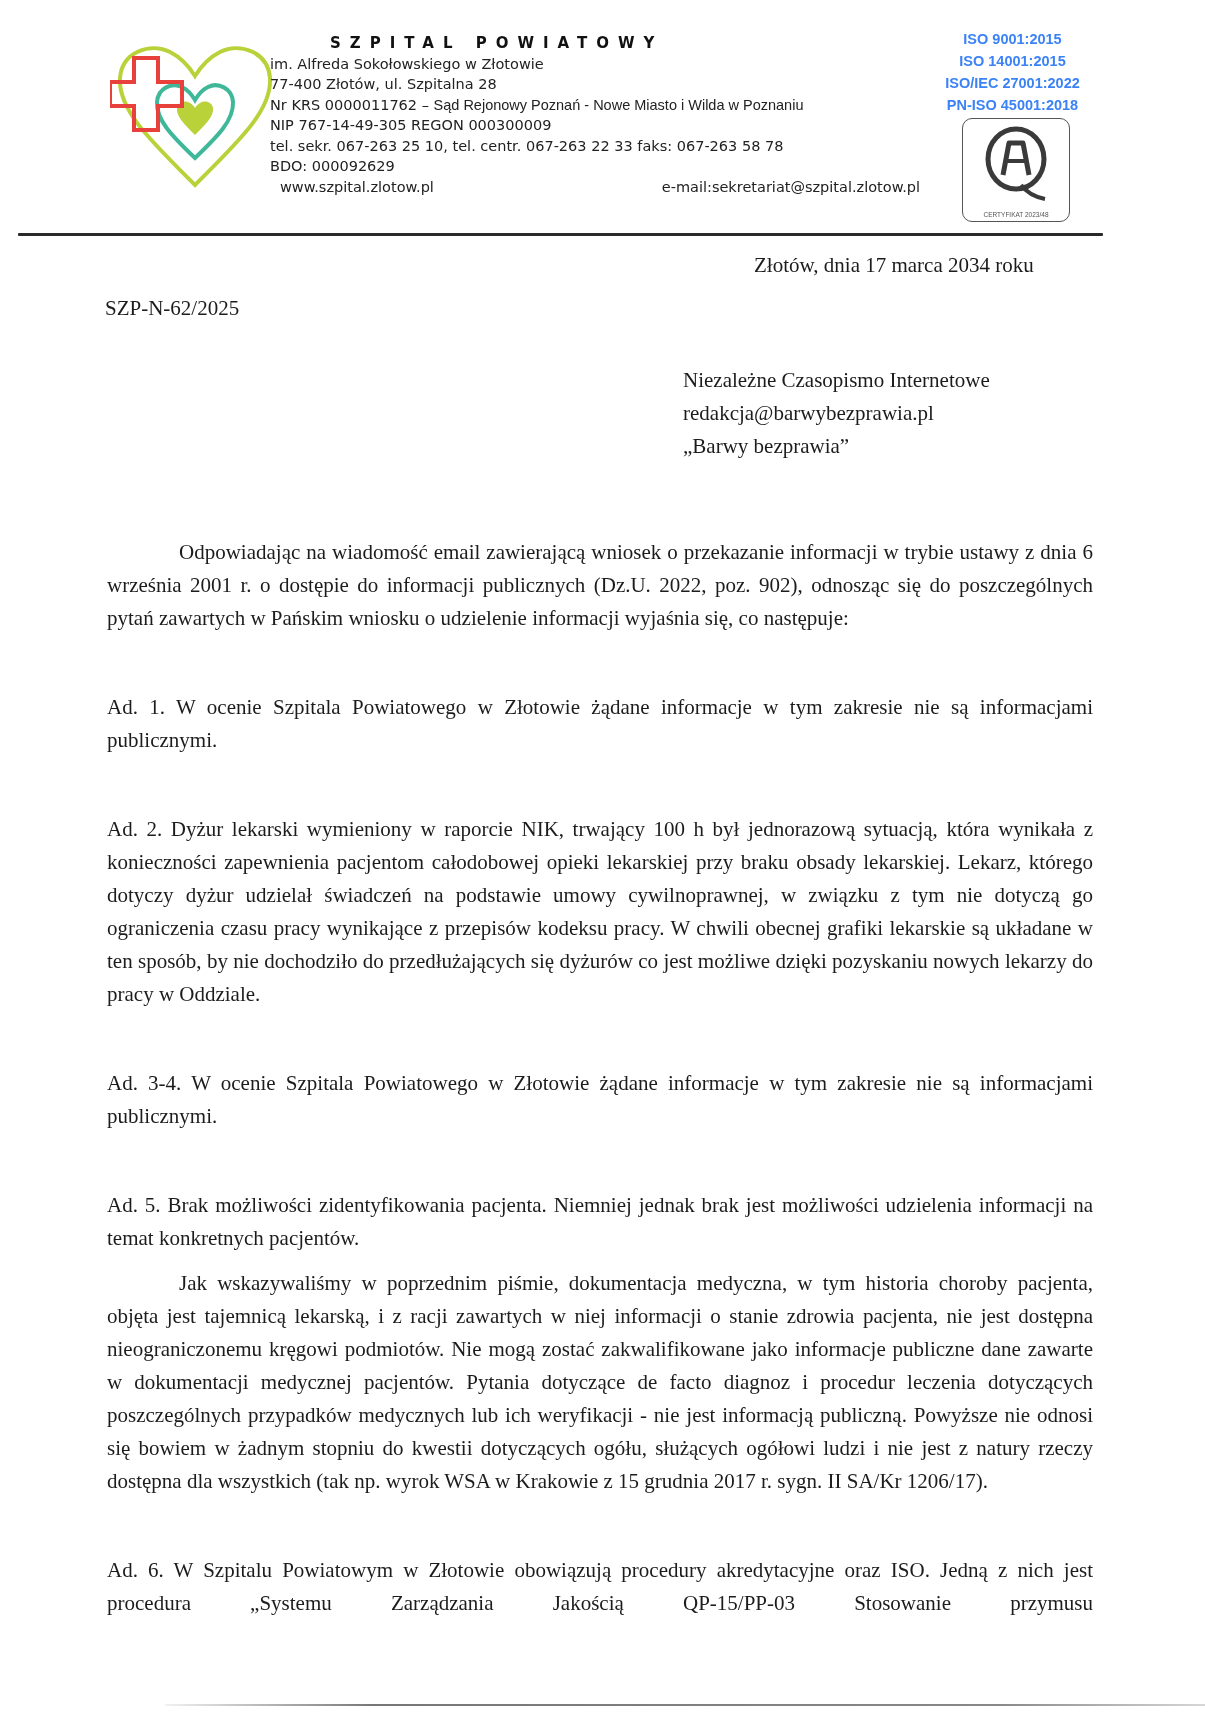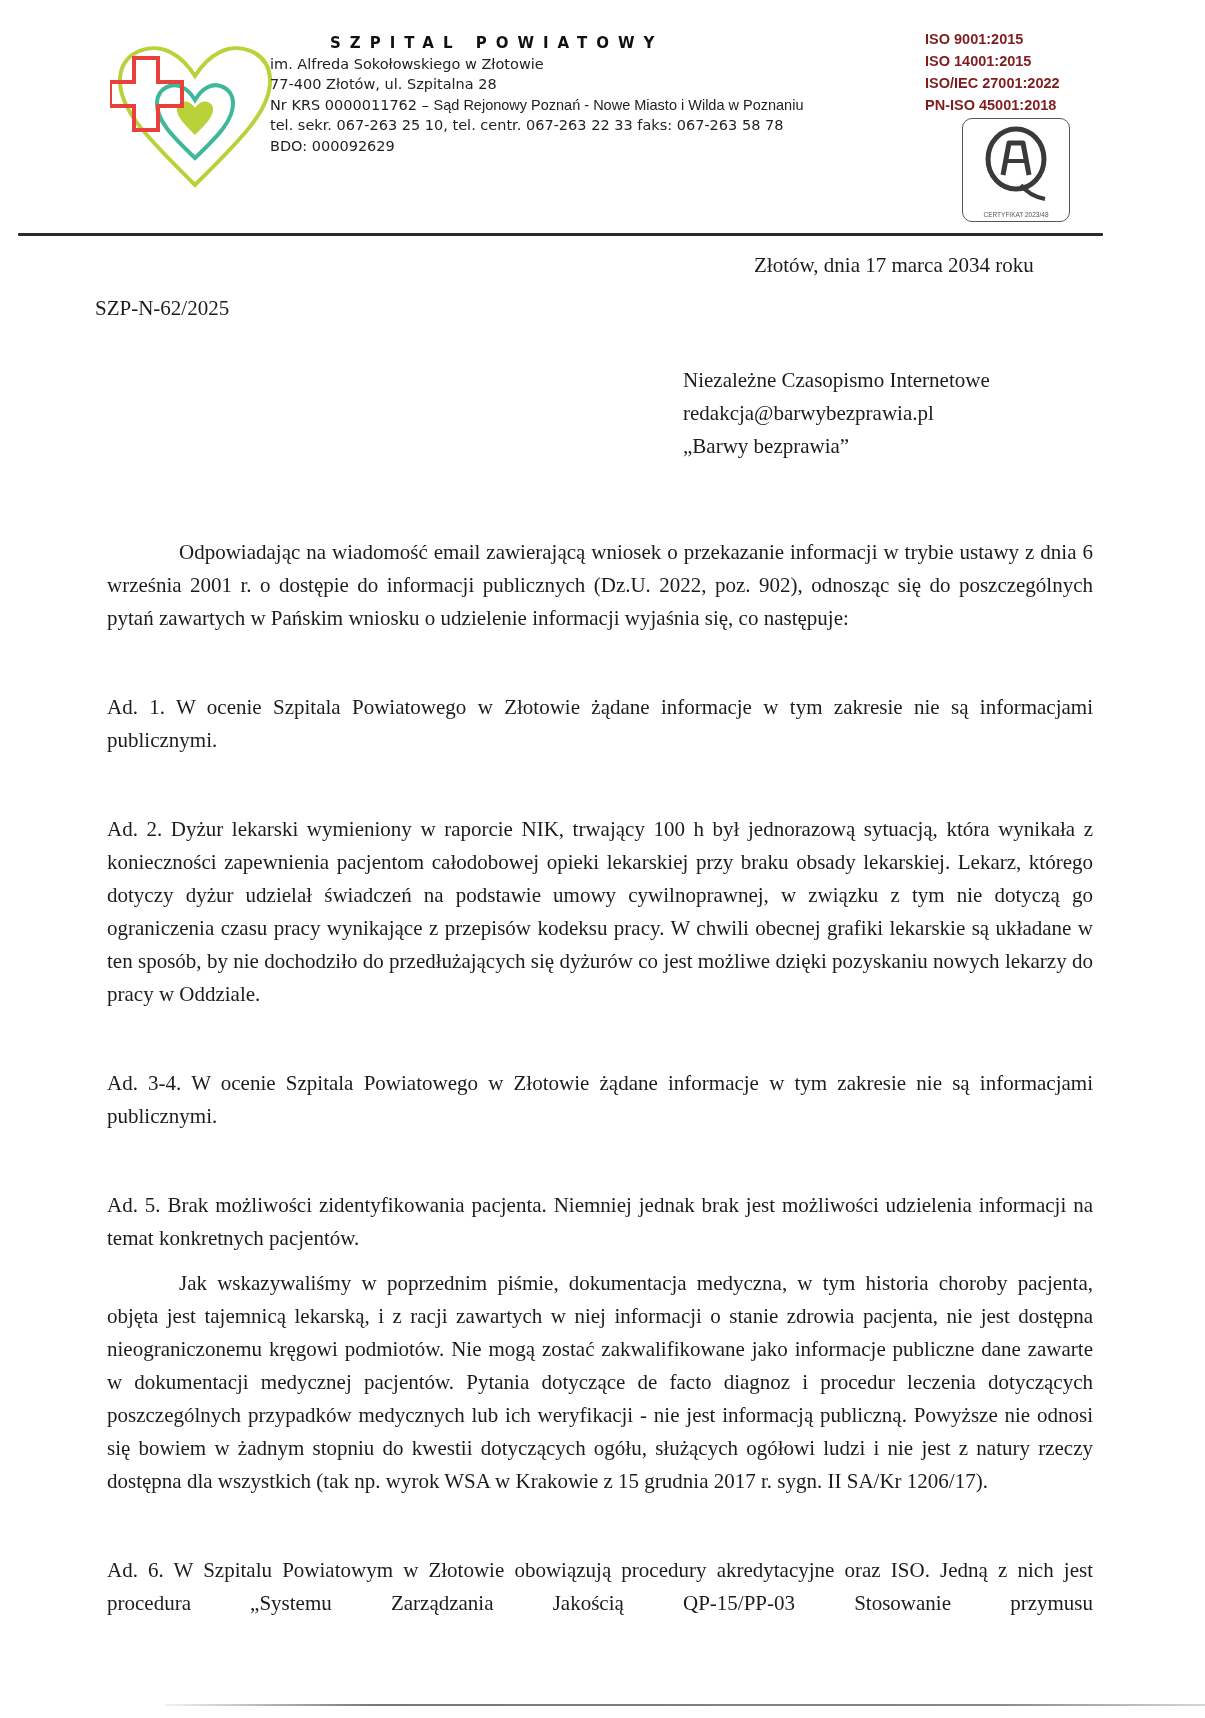--- a/index.html
+++ b/index.html
@@ -17,43 +17,43 @@
   .hdr-title {
     font-family: "DejaVu Sans", sans-serif; font-weight: bold;
     font-size: 15px; letter-spacing: 9px; color: #111; margin-left: 60px;
   }
   .hdr-line { white-space: nowrap; }
   .hdr-contact-row {
     display: flex; justify-content: space-between; white-space: nowrap;
     padding-left: 10px; padding-right: 10px;
   }
   .iso-block {
-    position: absolute; left: 925px; top: 28px; width: 175px; text-align: left;
+    position: absolute; left: 925px; top: 28px; width: 175px; text-align: center;
     font-family: "Liberation Sans", sans-serif; font-weight: bold;
-    font-size: 14.5px; line-height: 22px; color: #7f1d1d;
+    font-size: 14.5px; line-height: 22px; color: #3b82f6;
   }
   .cert-box {
     position: absolute; left: 962px; top: 118px; width: 106px; height: 102px;
     border: 1.5px solid #555; border-radius: 10px; background: #fff;
   }
   .cert-box svg { position: absolute; left: 18px; top: 4px; }
   .cert-label {
     position: absolute; left: 0; right: 0; bottom: 3px; text-align: center;
     font-family: "Liberation Sans", sans-serif; font-size: 6.5px; color: #555;
   }
   .rule {
     position: absolute; left: 18px; top: 233px; width: 1085px; height: 3px;
     background: #2a2a2a; border-radius: 1px;
   }
 
   .doc {
     font-family: "Liberation Serif", serif; font-size: 21px; color: #1c1c1c;
   }
   .date-line { position: absolute; left: 754px; top: 253px; white-space: nowrap; }
-  .ref-no { position: absolute; left: 95px; top: 296px; white-space: nowrap; }
+  .ref-no { position: absolute; left: 105px; top: 296px; white-space: nowrap; }
   .addressee {
     position: absolute; left: 683px; top: 364px; line-height: 33px; white-space: nowrap;
   }
   .body {
     position: absolute; left: 95px; top: 524px; width: 1010px;
     line-height: 33px; text-align: justify;
   }
   .body p { margin: 12px; }
   .indent { text-indent: 72px; }
   .gap { height: 32px; }
@@ -80,22 +80,27 @@
     </svg>
   </div>
 
   <div class="hdr-center">
     <div class="hdr-title">SZPITAL POWIATOWY</div>
     <div class="hdr-line">im. Alfreda Sokołowskiego w Złotowie</div>
     <div class="hdr-line">77-400 Złotów, ul. Szpitalna 28</div>
     <div class="hdr-line">
       <span>Nr KRS 0000011762 – </span><span style="font-family:'Liberation Sans',sans-serif;">Sąd Rejonowy Poznań - Nowe Miasto i Wilda w Poznaniu</span>
     </div>
+    <div class="hdr-line">NIP 767-14-49-305 REGON 000300009</div>
     <div class="hdr-line">tel. sekr. 067-263 25 10,  tel. centr. 067-263 22 33 faks: 067-263 58 78</div>
     <div class="hdr-line">BDO: 000092629</div>
+    <div class="hdr-contact-row">
+      <span>www.szpital.zlotow.pl</span>
+      <span>e-mail:sekretariat@szpital.zlotow.pl</span>
+    </div>
   </div>
 
   <div class="iso-block">
     <div>ISO 9001:2015</div>
     <div>ISO 14001:2015</div>
     <div>ISO/IEC 27001:2022</div>
     <div>PN-ISO 45001:2018</div>
   </div>
 
   <div class="cert-box">

